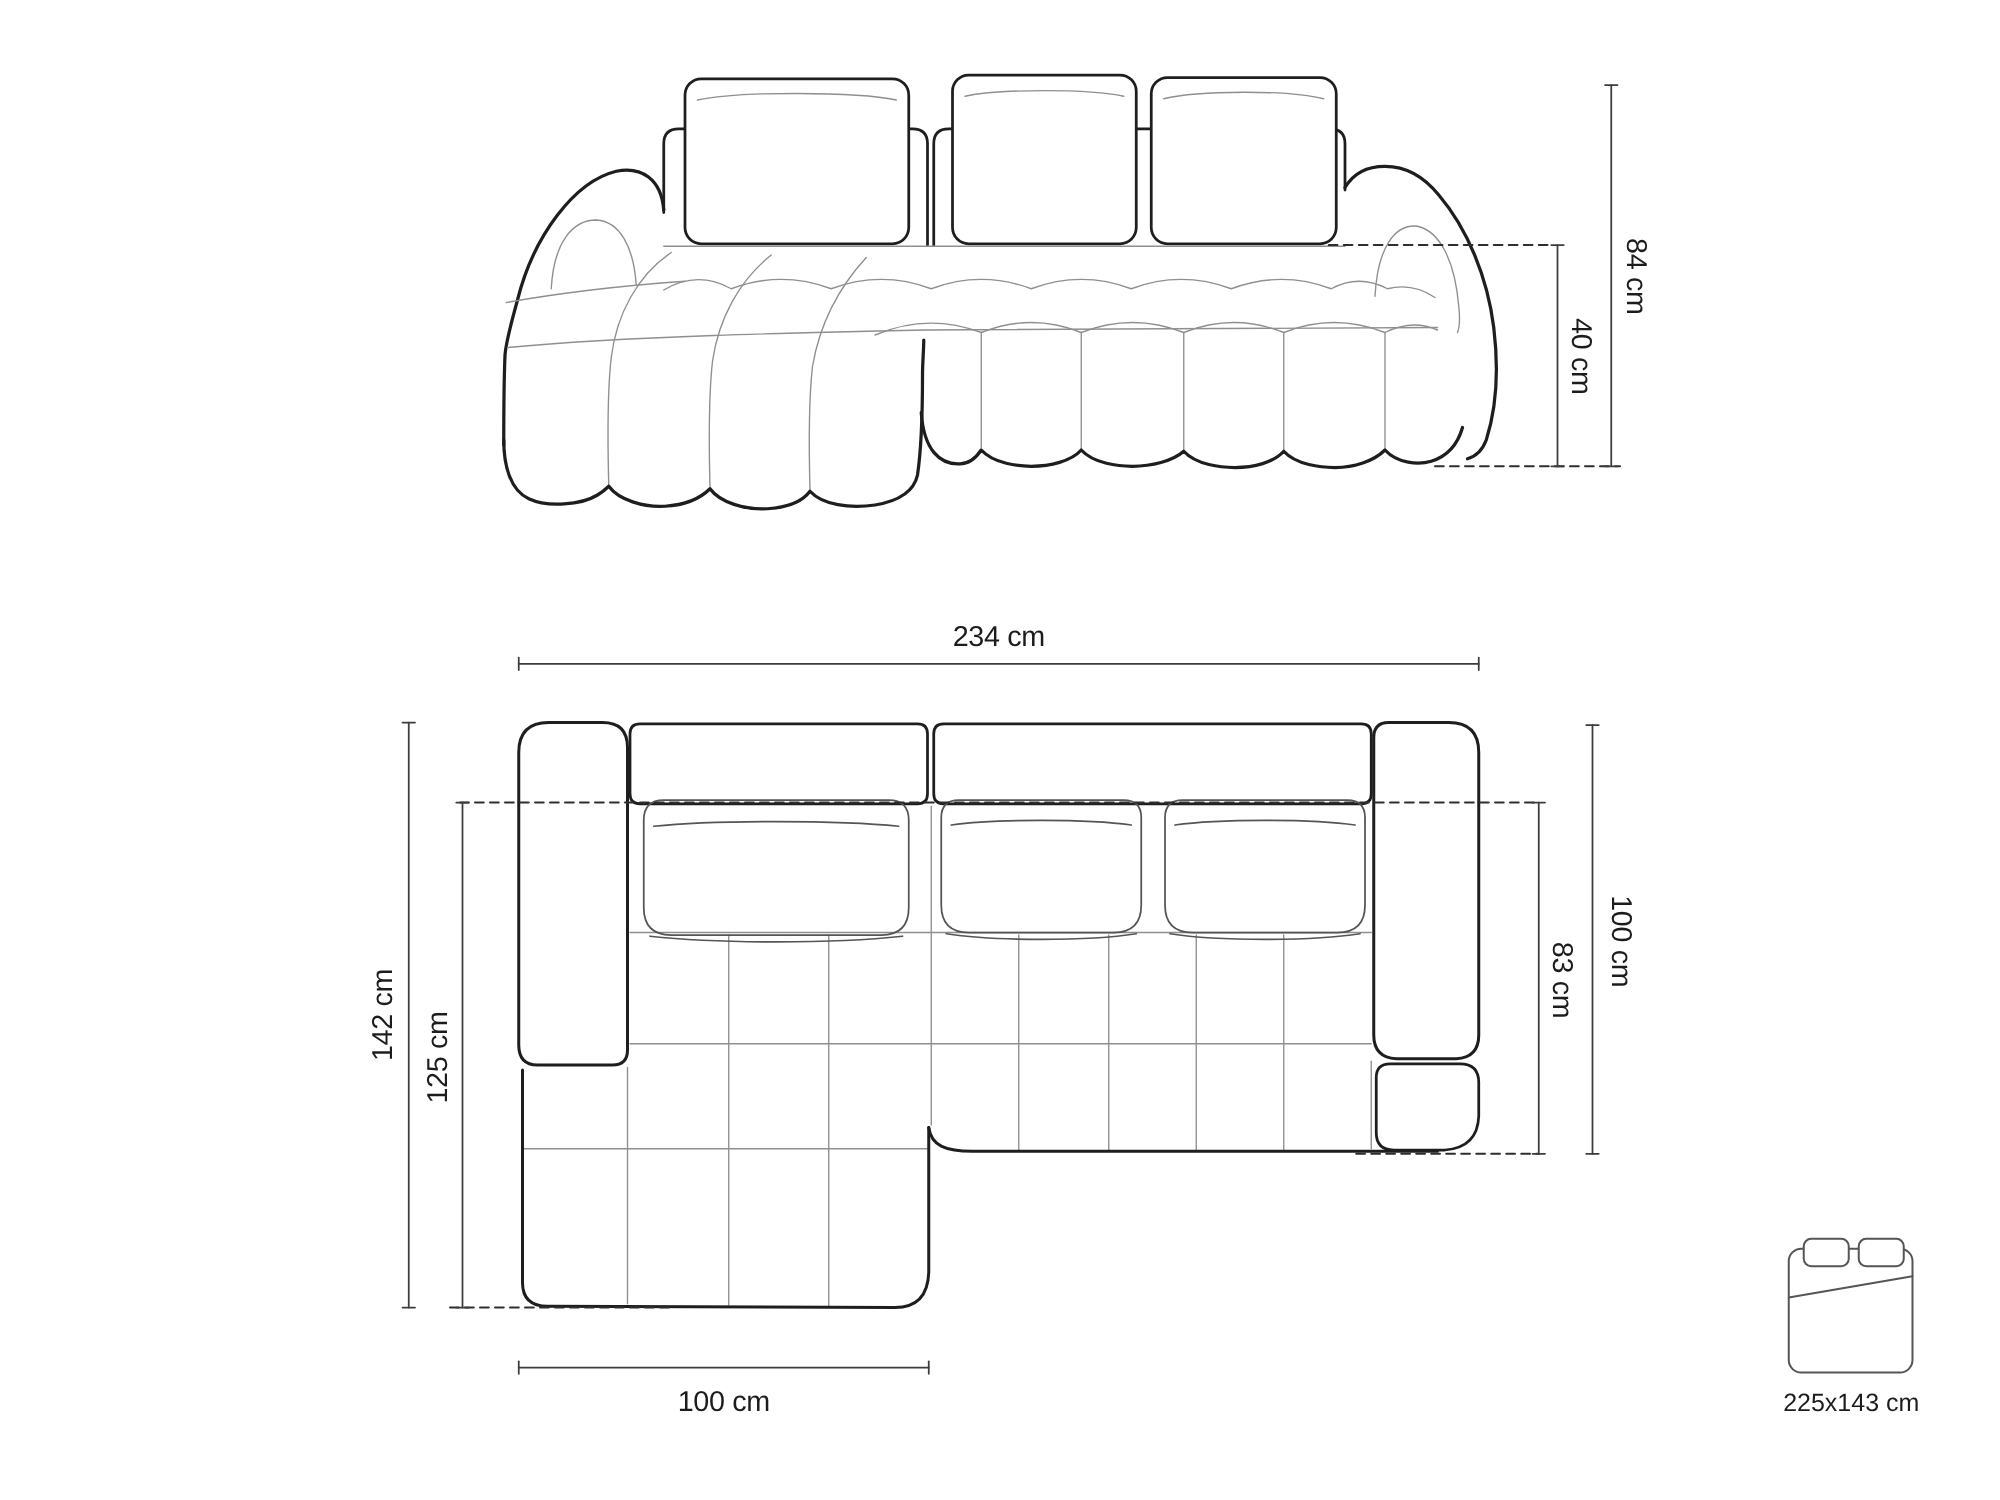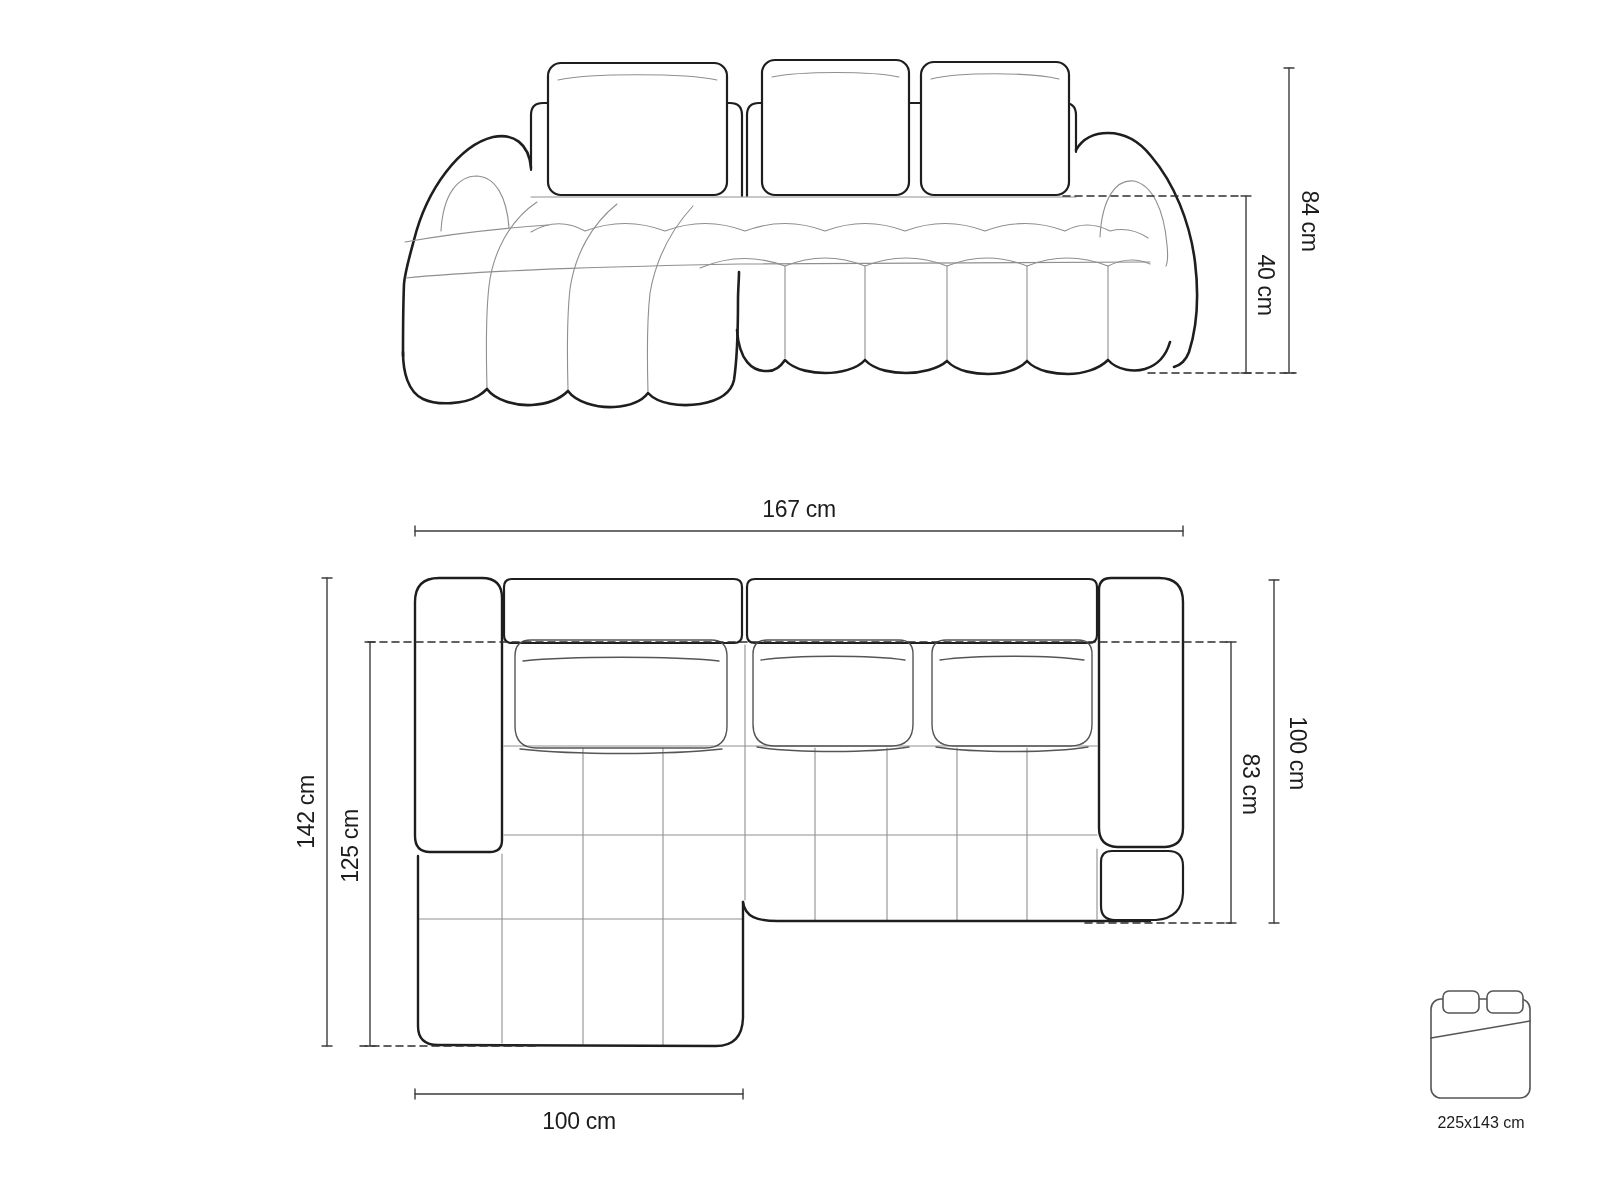--- a/index.html
+++ b/index.html
@@ -3,21 +3,21 @@
 <meta charset="utf-8">
 <style>
   html,body{margin:0;padding:0;background:#fff;}
   .canvas{position:relative;width:1600px;height:1200px;background:#ffffff;overflow:hidden;
           font-family:"Liberation Sans", sans-serif;}
   .artwork{position:absolute;left:0;top:0;}
   .dim-label{position:absolute;font-size:23px;letter-spacing:-0.3px;color:#1c1c1c;
              white-space:nowrap;transform:translate(-50%,-50%);}
   .rot90{transform:translate(-50%,-50%) rotate(90deg);}
   .rotn90{transform:translate(-50%,-50%) rotate(-90deg);}
-  .small-label{font-size:16px;letter-spacing:0;}
+  .small-label{font-size:20px;letter-spacing:0;}
 </style>
 </head>
 <body>
 
 <div class="canvas">
 
   <svg class="artwork" width="1600" height="1200" viewBox="0 0 1600 1200">
 
     <g fill="none" stroke-linecap="round" stroke-linejoin="round">
 
@@ -146,21 +146,21 @@
     <g fill="none" stroke="#555555" stroke-width="1.6" stroke-linecap="round" stroke-linejoin="round">
       <rect x="1431" y="999" width="99" height="99" rx="10"></rect>
       <rect x="1443" y="991" width="36" height="22" rx="6" fill="#ffffff"></rect>
       <rect x="1487" y="991" width="36" height="22" rx="6" fill="#ffffff"></rect>
       <path d="M 1431,1038 L 1530,1021"></path>
     </g>
   </svg>
 
   <div class="dim-label rot90" style="left:1309px;top:221px;">84 cm</div>
   <div class="dim-label rot90" style="left:1265px;top:285px;">40 cm</div>
-  <div class="dim-label" style="left:799px;top:509px;">167 cm</div>
+  <div class="dim-label" style="left:799px;top:509px;">234 cm</div>
   <div class="dim-label rotn90" style="left:306px;top:812px;">142 cm</div>
   <div class="dim-label rotn90" style="left:350px;top:846px;">125 cm</div>
   <div class="dim-label rot90" style="left:1250px;top:784px;">83 cm</div>
   <div class="dim-label rot90" style="left:1297px;top:753px;">100 cm</div>
   <div class="dim-label" style="left:579px;top:1121px;">100 cm</div>
   <div class="dim-label small-label" style="left:1481px;top:1123px;">225x143 cm</div>
 
 </div>
 
 </body></html>

